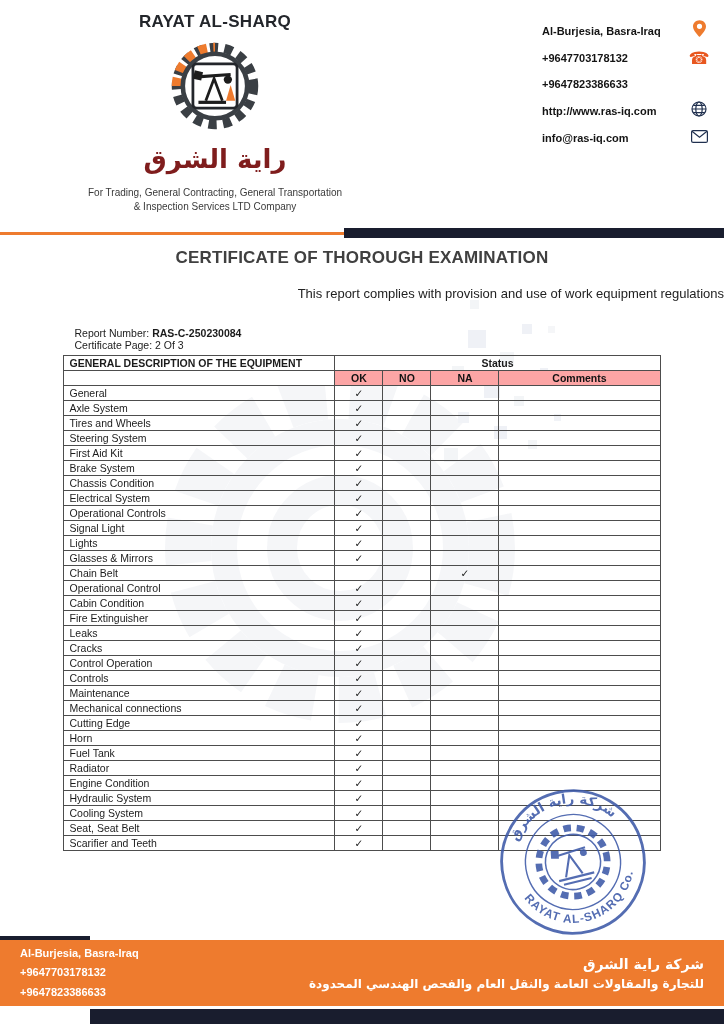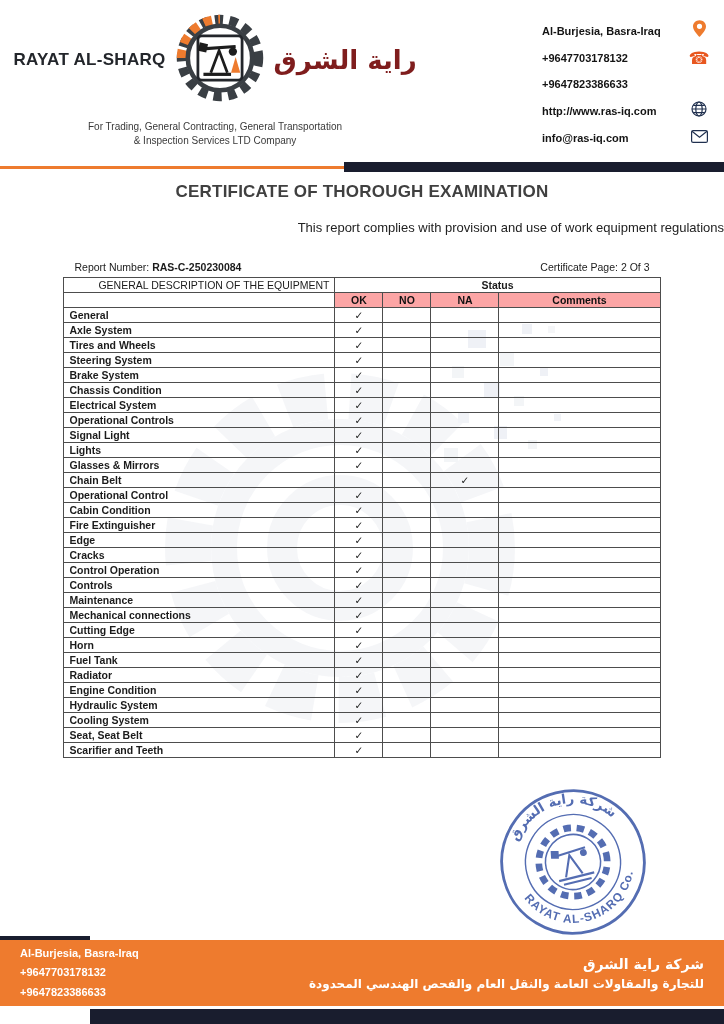--- a/index.html
+++ b/index.html
@@ -8,21 +8,21 @@
   .page { position:relative; width:724px; height:1024px; background:#fff; overflow:hidden; }
 
   
   .watermark { position:absolute; inset:0; z-index:0; }
 
   .content { position:relative; z-index:1; }
 
   
   .top-header { display:flex; justify-content:space-between; padding:12px 10px 0 30px; }
   .logo-block { width:370px; text-align:center; }
-  .logo-row { display:flex; align-items:center; justify-content:center; gap:8px; }
+  .logo-row { display:flex; align-items:center; justify-content:center; gap:8px;flex-direction:column; }
   .logo-name-en { font-size:17px; font-weight:bold; color:#23262B; letter-spacing:.3px; white-space:nowrap; }
   .logo-name-ar { font-size:26px; font-weight:bold; color:#7f1d1d; font-family:"DejaVu Sans", sans-serif; white-space:nowrap; }
   .tagline { font-size:10px; font-weight:normal; color:#3a3a3a; line-height:1.4; margin-top:12px; }
 
   .contacts { width:168px; margin-right:4px; padding-top:8px; display:flex; flex-direction:column; gap:8px; }
   .contact-row { display:flex; align-items:center; justify-content:space-between; min-height:18px; }
   .contact-text { font-size:11px; font-weight:bold; color:#141414; white-space:nowrap; }
   .contact-icon { width:22px; text-align:center; flex:0 0 22px; }
   .phone-glyph { color:#E8571F; font-size:17px; line-height:1; }
   .mail-glyph, .globe-glyph { color:#20304F; }
@@ -30,31 +30,31 @@
   
   .divider { display:flex; align-items:center; margin-top:14px; }
   .divider .orange-line { flex:1; height:3px; background:#EE7B2E; }
   .divider .dark-bar { width:380px; height:10px; background:#191D2E; }
 
   
   .title { text-align:center; margin-top:10px; font-size:17px; font-weight:bold; color:#404040; letter-spacing:.2px; }
   .subtitle { text-align:right; margin-top:18px; font-size:13px; color:#222; }
 
   
-  .meta { width:575px; margin:26px auto 4px auto; display:flex; justify-content:space-between; font-size:10.5px; }
+  .meta { width:575px; margin:26px auto 4px auto; display:flex; justify-content:space-between; font-size:10.5px;flex-direction:column; }
   .meta b { font-weight:bold; }
 
   
   table.cert { width:596px; margin:0 auto; border-collapse:collapse; table-layout:fixed; }
   table.cert th, table.cert td { border:1px solid #4d4d4d; height:15px; line-height:14px; font-size:10.5px; padding:0 5px; overflow:hidden; white-space:nowrap; }
-  th.desc-h { text-align:right; font-weight:normal; }
+  th.desc-h { text-align:left; font-weight:bold; }
   th.status-h { font-weight:bold; }
   tr.cols th { background:#fca5a5; color:#111; text-align:center; font-weight:bold; }
   tr.cols th.blank { background:#fff; }
-  td.name-col { font-weight:bold; text-align:left; }
+  td.name-col { font-weight:normal; text-align:left; }
   td.check-col { text-align:center; font-size:11px; }
 
   
   .stamp { position:absolute; left:497px; top:786px; width:152px; height:152px; transform:rotate(-14deg); opacity:.88; z-index:2; }
 
   
   .footer { position:absolute; left:0; right:0; bottom:0; z-index:1; }
   .footer-notch { width:90px; height:4px; background:#191D2E; }
   .footer-orange { background:#EE7B2E; height:66px; display:flex; justify-content:space-between; align-items:center; padding:6px 20px; color:#fff; }
   .footer-left { font-size:11px; font-weight:bold; line-height:1.75; }
@@ -228,20 +228,27 @@
             <td class="check-col"></td>
           </tr>
           <tr>
             <td class="name-col">Steering System</td>
             <td class="check-col">✓</td>
             <td class="check-col"></td>
             <td class="check-col"></td>
             <td class="check-col"></td>
           </tr>
           <tr>
+            <td class="name-col">First Aid Kit</td>
+            <td class="check-col">✓</td>
+            <td class="check-col"></td>
+            <td class="check-col"></td>
+            <td class="check-col"></td>
+          </tr>
+          <tr>
             <td class="name-col">Brake System</td>
             <td class="check-col">✓</td>
             <td class="check-col"></td>
             <td class="check-col"></td>
             <td class="check-col"></td>
           </tr>
           <tr>
             <td class="name-col">Chassis Condition</td>
             <td class="check-col">✓</td>
             <td class="check-col"></td>
@@ -305,21 +312,21 @@
             <td class="check-col"></td>
           </tr>
           <tr>
             <td class="name-col">Fire Extinguisher</td>
             <td class="check-col">✓</td>
             <td class="check-col"></td>
             <td class="check-col"></td>
             <td class="check-col"></td>
           </tr>
           <tr>
-            <td class="name-col">Edge</td>
+            <td class="name-col">Leaks</td>
             <td class="check-col">✓</td>
             <td class="check-col"></td>
             <td class="check-col"></td>
             <td class="check-col"></td>
           </tr>
           <tr>
             <td class="name-col">Cracks</td>
             <td class="check-col">✓</td>
             <td class="check-col"></td>
             <td class="check-col"></td>

